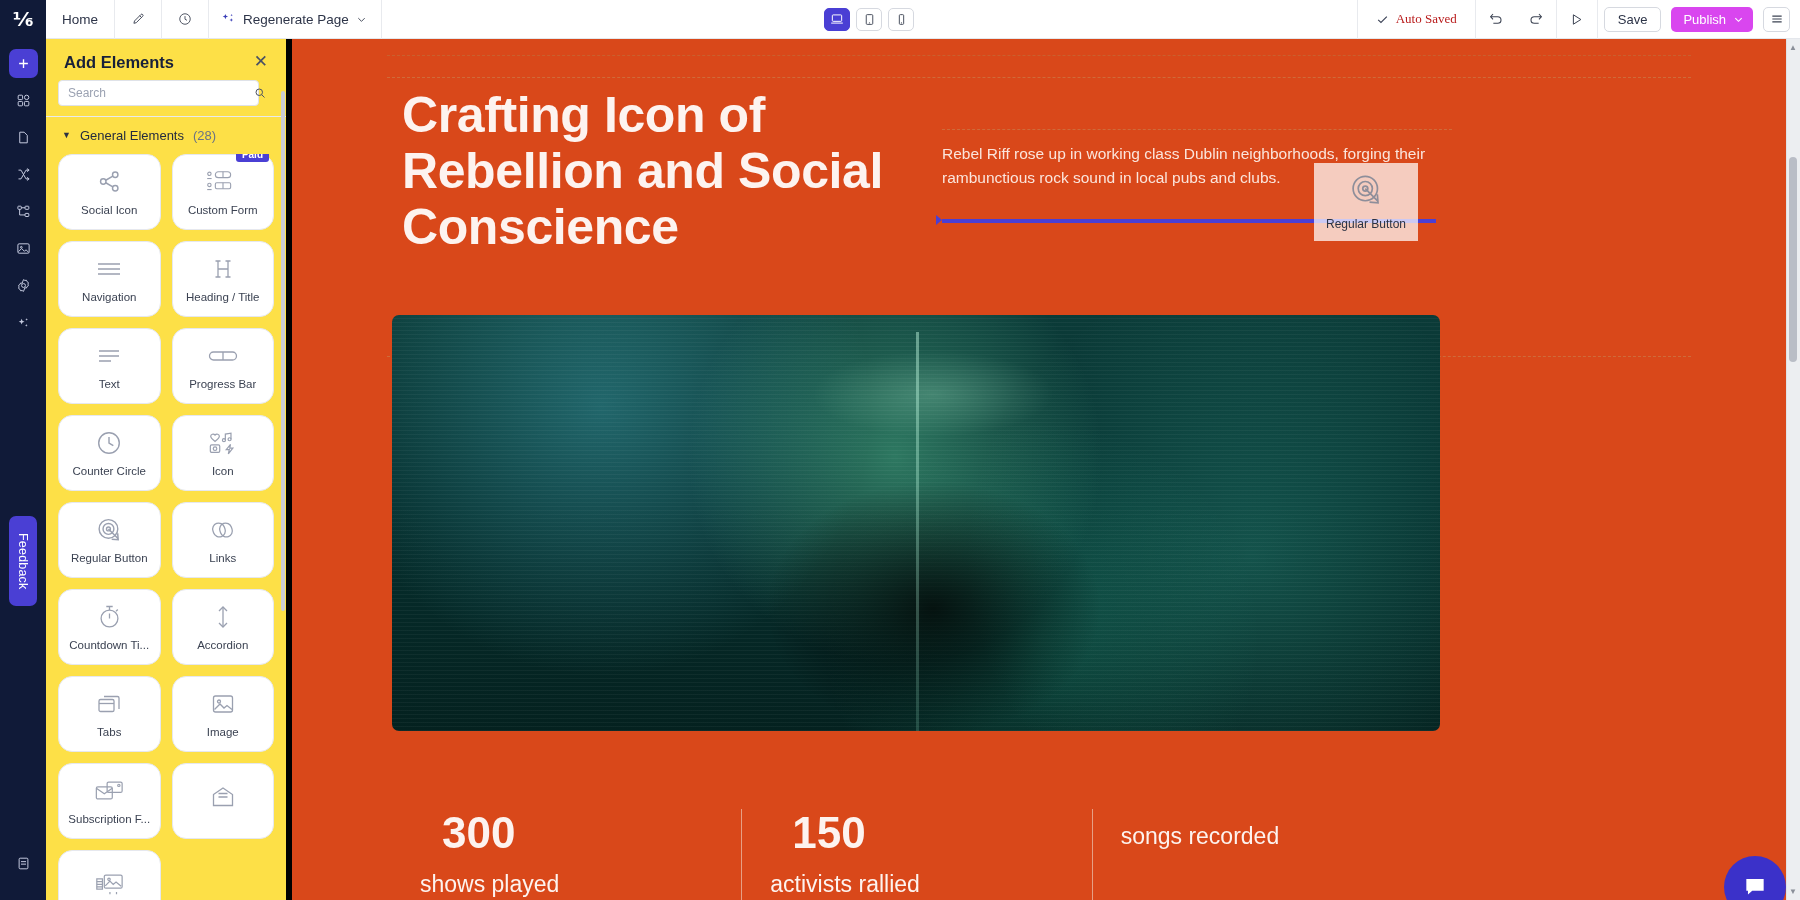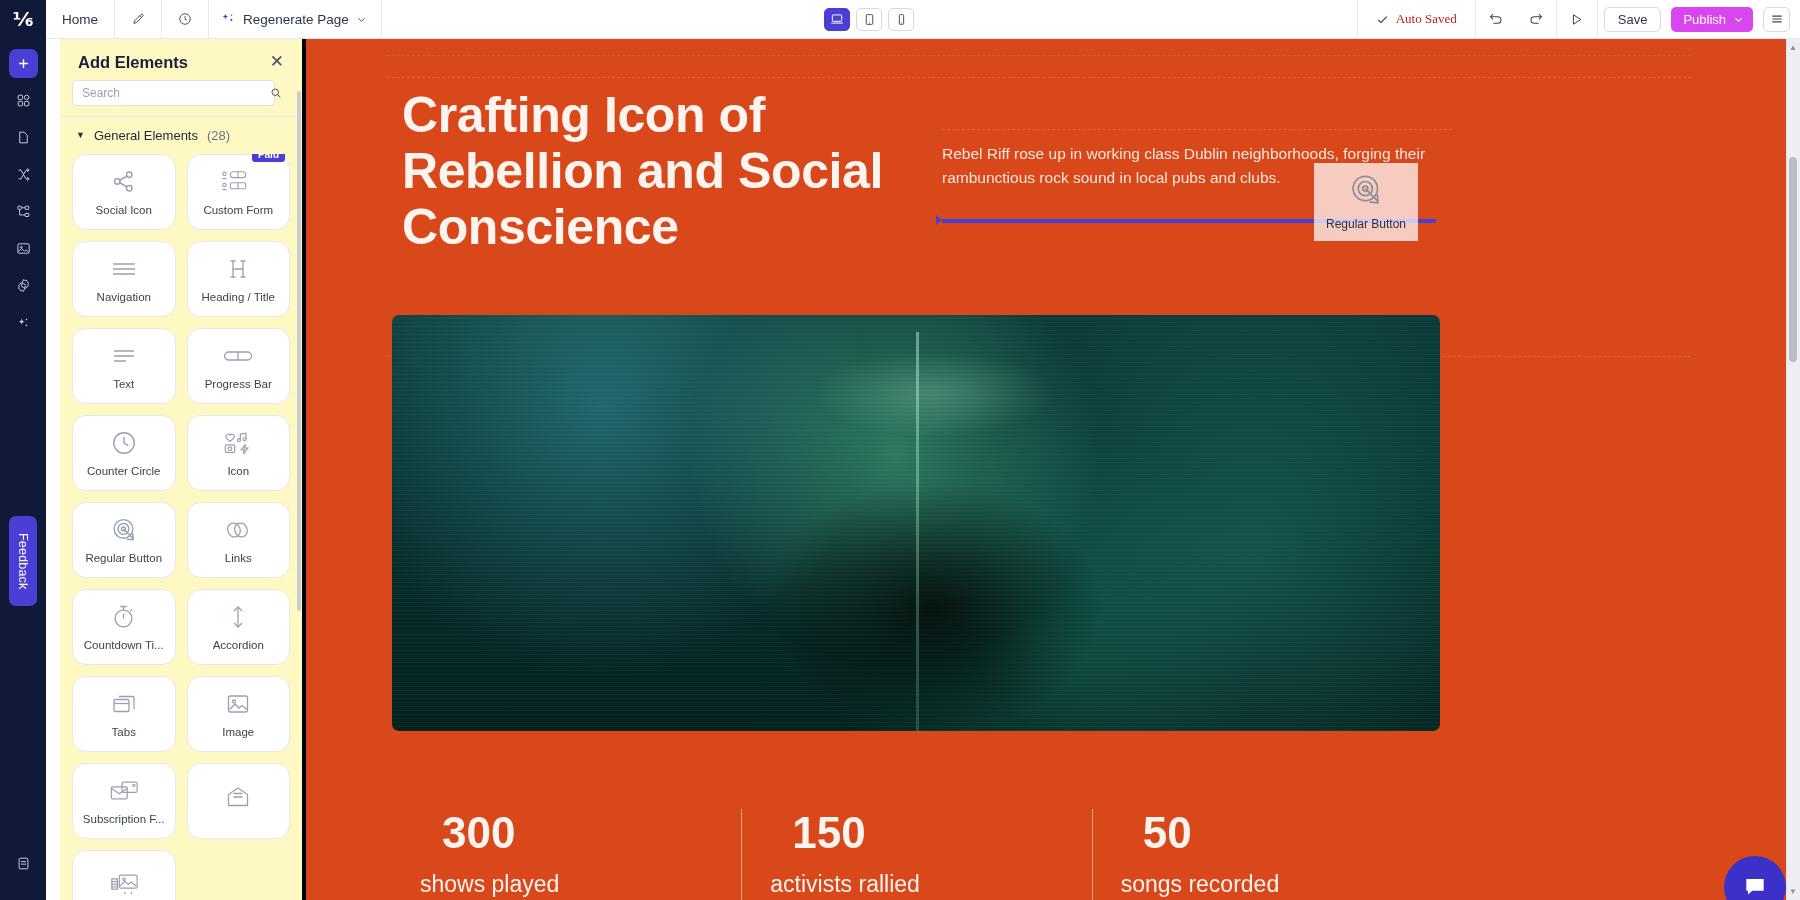--- a/index.html
+++ b/index.html
@@ -81,22 +81,22 @@
     width: 28px; height: 90px; background: #4a3fd4; border-radius: 7px;
     color: #fff; font-size: 12.5px; letter-spacing: .2px;
     display: flex; align-items: center; justify-content: center;
     writing-mode: vertical-rl; cursor: pointer;
   }
   .rail-bottom { position: absolute; bottom: 14px; left: 0; width: 46px; display:flex; justify-content:center; }
 
   
   .panel {
     position: absolute; left: 46px; top: 39px; width: 246px; height: 861px;
-    background: #fef9c3; border-right: 4px solid #000000; z-index: 25;
-    display: flex; flex-direction: column; margin-left: 14px;
+    background: #fde047; border-right: 6px solid #000000; z-index: 25;
+    display: flex; flex-direction: column;
   }
   .panel-head {
     padding: 14px 18px 8px 18px; display: flex; align-items: flex-start; justify-content: space-between;
   }
   .panel-title { font-size: 16.5px; font-weight: 700; color: #17203a; }
   .panel-close { font-size: 17px; color: #4a5163; cursor: pointer; line-height: 1; }
   .search-wrap { padding: 0 27px 10px 12px; position: relative; }
   .search-input {
     width: 100%; height: 26px; border: 1px solid #dfe2e8; border-radius: 4px;
     padding: 0 26px 0 9px; font-size: 12px; color: #2f3647;
@@ -674,21 +674,20 @@
     <div class="stats">
       <div class="stat">
         <div class="stat-num">300</div>
         <div class="stat-label">shows played</div>
       </div>
       <div class="stat">
         <div class="stat-num">150</div>
         <div class="stat-label">activists rallied</div>
       </div>
       <div class="stat">
-        <div class="stat-num">50</div>
         <div class="stat-label">songs recorded</div>
       </div>
     </div>
   </div>
 
   <div class="canvas-scroll-track">
     <div class="scroll-arrow" style="top:4px">▲</div>
     <div class="canvas-scroll-thumb"></div>
     <div class="scroll-arrow" style="bottom:4px">▼</div>
   </div>

